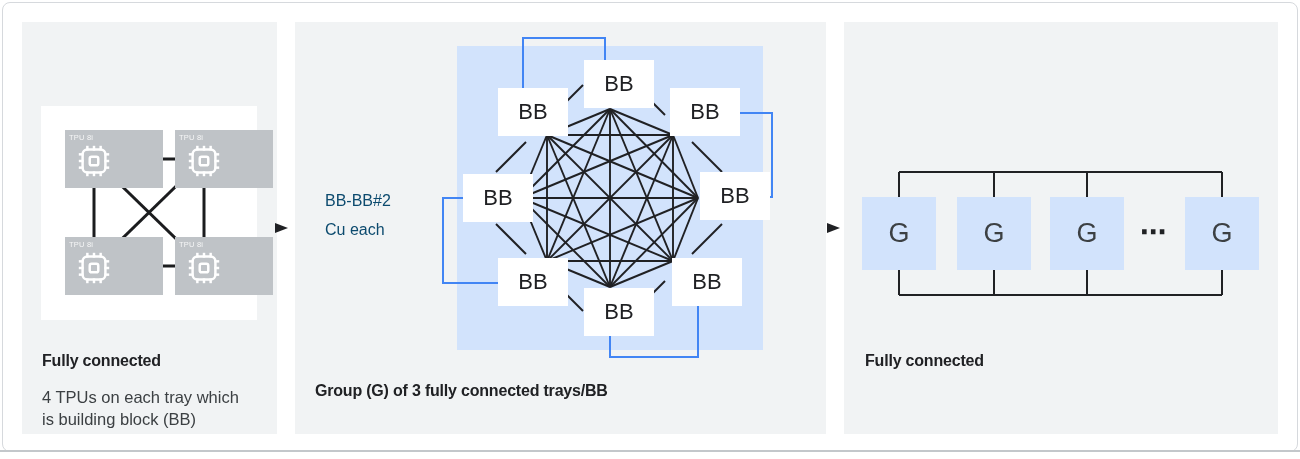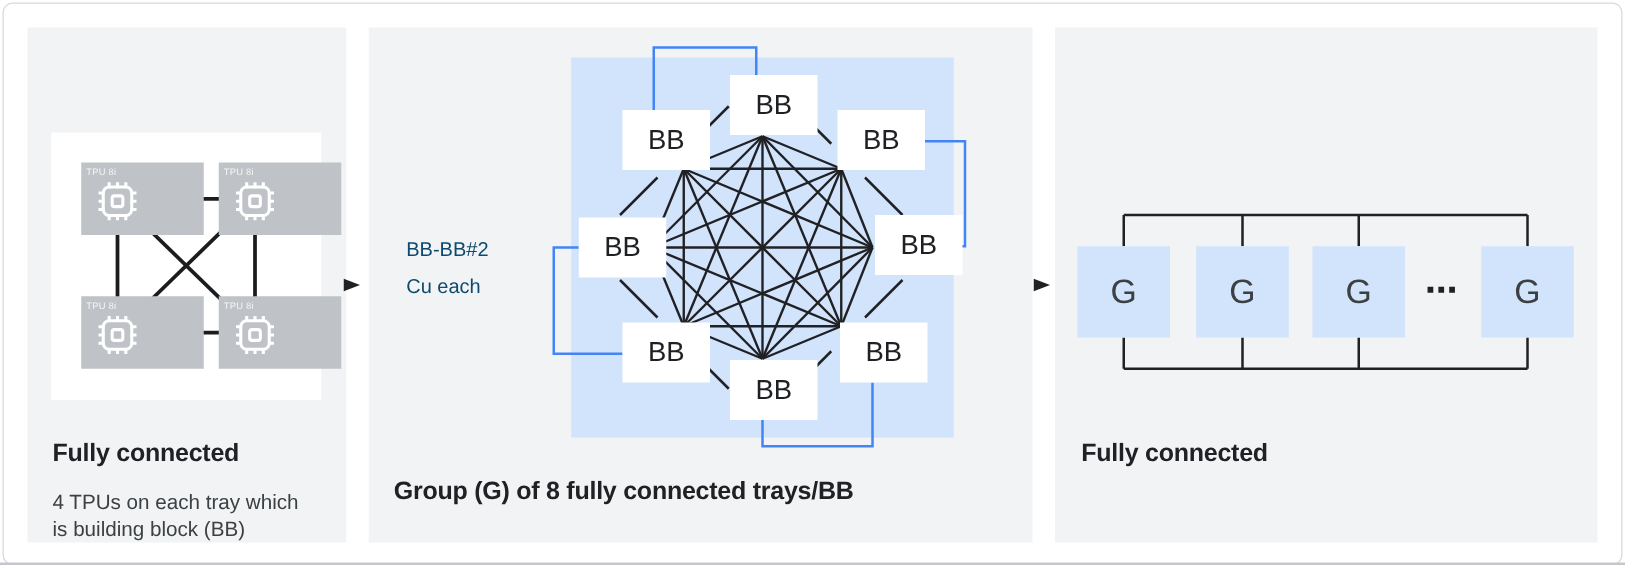--- a/index.html
+++ b/index.html
@@ -27,21 +27,21 @@
     position:absolute;width:58px;height:58px;background:#bfc3c7;z-index:2;padding-left:40px;
   }
   .tpu-label{
     position:absolute;left:4px;top:3px;font-size:7.5px;letter-spacing:.2px;
     color:rgba(255,255,255,.85);
   }
   .tpu svg.chip{position:absolute;left:10px;top:12px;}
 
   
   .caption{position:absolute;z-index:3;}
-  .cap-title{font-size:20px;font-weight:700;color:#202124;letter-spacing:-.2px;}
+  .cap-title{font-size:16px;font-weight:700;color:#202124;letter-spacing:-.2px;}
   .cap-body{font-size:16.5px;color:#3c4043;line-height:22px;margin-top:16px;}
 
   
   .arrow{
     position:absolute;width:0;height:0;z-index:4;
     border-top:5.5px solid transparent;border-bottom:5.5px solid transparent;
     border-left:13px solid #202124;
   }
 
   
@@ -252,21 +252,21 @@
       <span>BB</span>
     </div>
   <div class="bb-node" style="left:203px;top:66px;">
       <span>BB</span>
     </div>
   <div class="annotation">
     <div>BB-BB#2</div>
     <div>Cu each</div>
   </div>
   <div class="caption" style="left:20px;top:360px;">
-    <div class="cap-title">Group (G) of 8 fully connected trays/BB</div>
+    <div class="cap-title">Group (G) of 3 fully connected trays/BB</div>
   </div>
 </section>
 
 <div class="arrow" style="left:827px;top:223px;"></div>
 
 <section class="panel panel-right">
   <svg class="layer" width="434" height="412" viewBox="0 0 434 412">
     <g stroke="#202124" stroke-width="2" fill="none">
       <line x1="55" y1="150" x2="378" y2="150"></line>
       <line x1="55" y1="150" x2="55" y2="175"></line>

